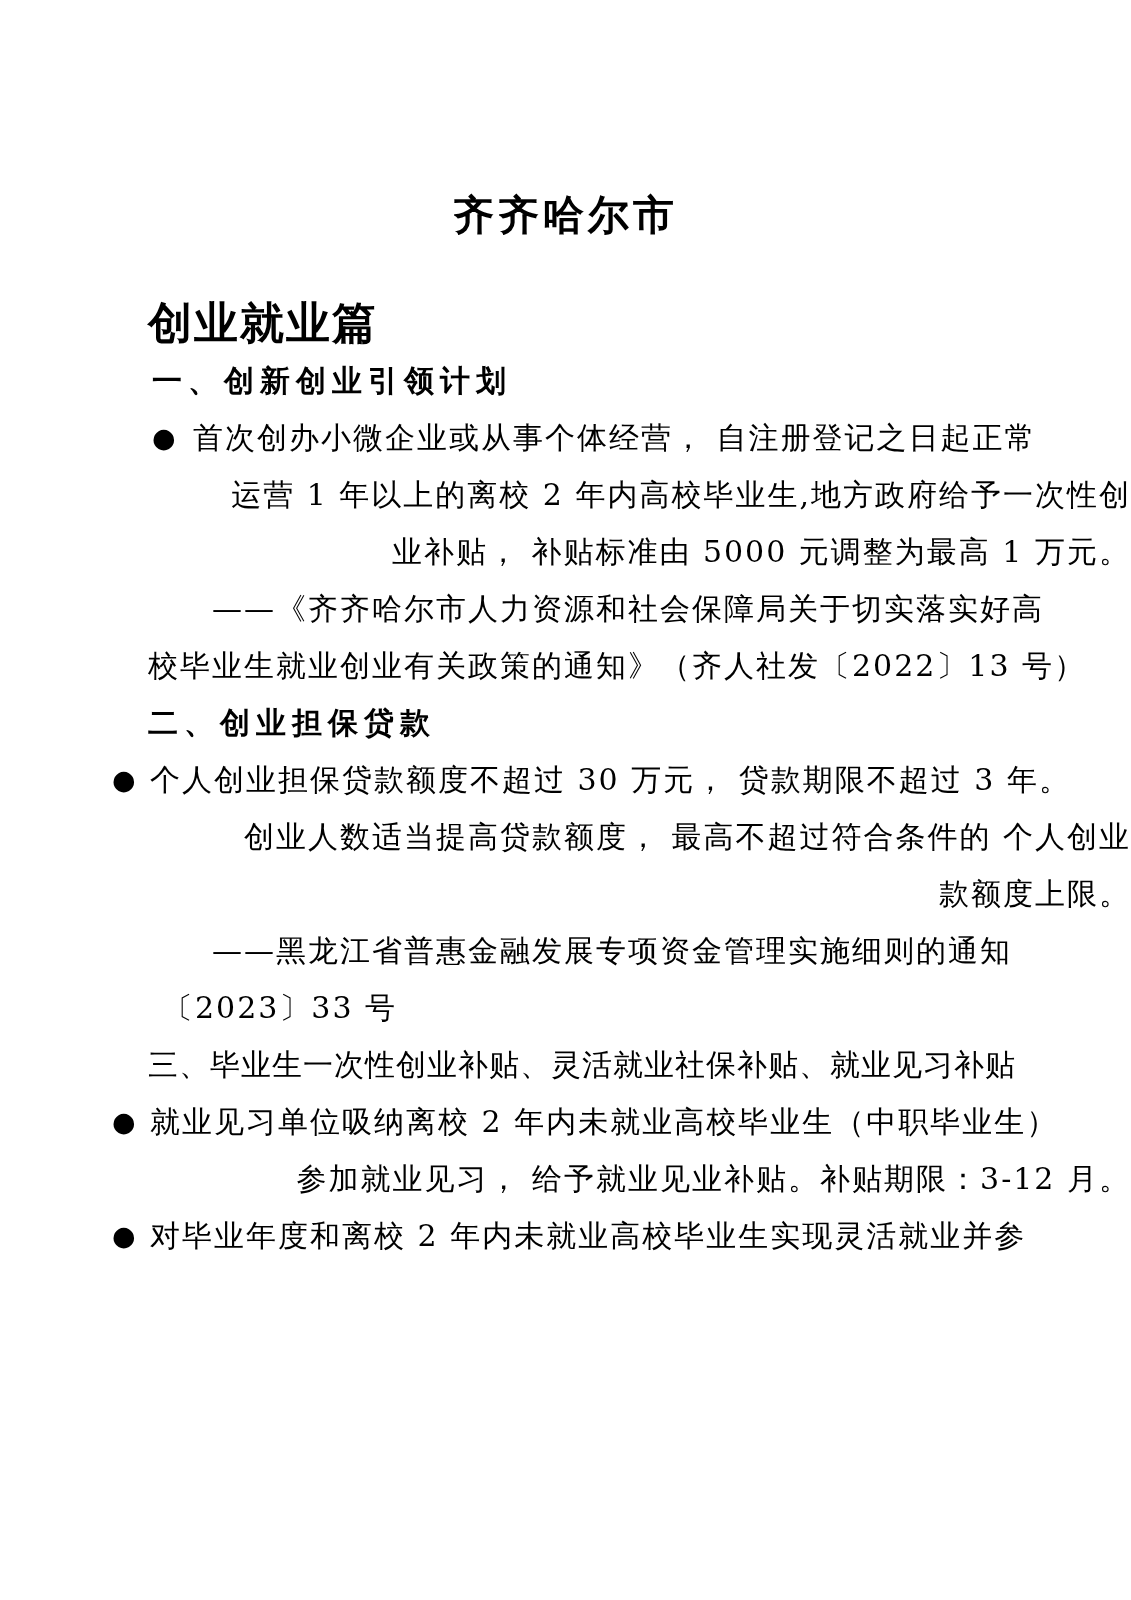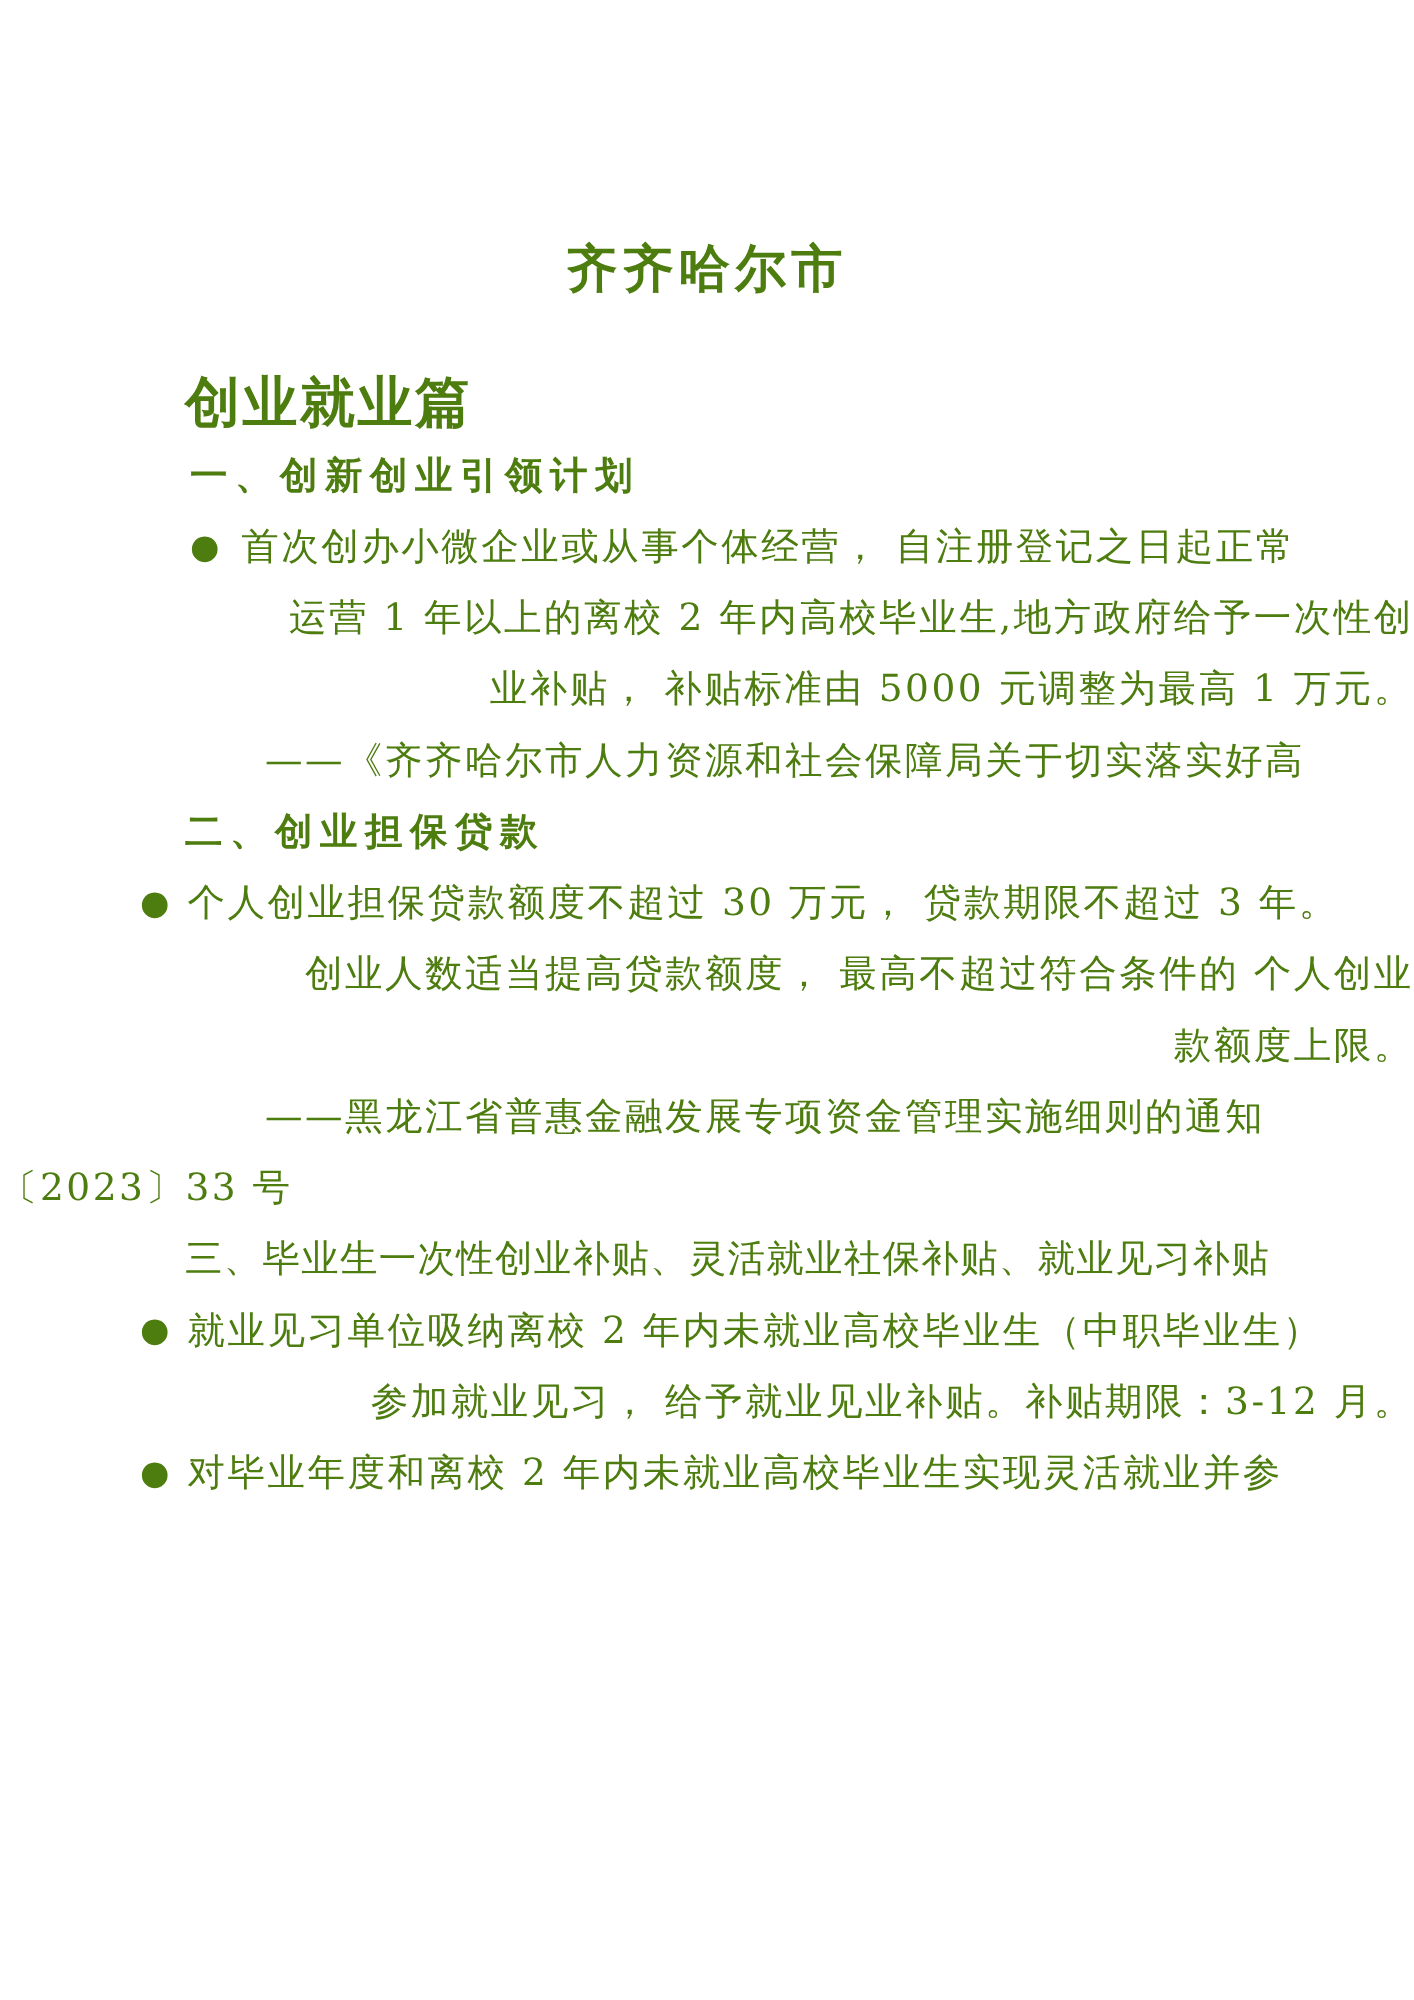--- a/index.html
+++ b/index.html
@@ -5,21 +5,21 @@
   html, body {
     margin: 0;
     padding: 0;
     background: #ffffff;
   }
   .page {
     position: relative;
     width: 1131px;
     height: 1600px;
     background: #ffffff;
-    color: #4d7c0f;
+    color: #000000;
     overflow: hidden;
     font-family: "DejaVu Serif", "Liberation Serif", serif;
   }
   .doc-title {
     margin: 0;
     padding-top: 190px;
     text-align: center;
     font-size: 41px;
     font-weight: 700;
     letter-spacing: 4px;
@@ -61,21 +61,21 @@
     font-size: 27px;
     line-height: 57px;
     flex: 0 0 auto;
   }
   .bullet-inset { width: 41px; }   
   .bullet-hang  { width: 38px; }   
   .ml112 { margin-left: 112px; }
   .ml140 { margin-left: 140px; text-align: right; }
   .ml148 { margin-left: 148px; }
   .ml152 { margin-left: 152px; }
-  .ml163 { }
+  .ml163 { margin-left: 163px; }
   .ml212 { margin-left: 212px; }
 </style>
 </head>
 <body>
 
 <div class="page">
 
   <h1 class="doc-title">齐齐哈尔市</h1>
 
   <h2 class="section-head">创业就业篇</h2>
@@ -85,20 +85,21 @@
     <div class="line num-head ml152">一、创新创业引领计划</div>
 
     <div class="line bullet-line ml152">
       <span class="bullet bullet-inset">●</span>
       <span>首次创办小微企业或从事个体经营， 自注册登记之日起正常</span>
     </div>
     <div class="line ml140">运营 1 年以上的离校 2 年内高校毕业生,地方政府给予一次性创</div>
     <div class="line ml140">业补贴， 补贴标准由 5000 元调整为最高 1 万元。</div>
 
     <div class="line ml212">——《齐齐哈尔市人力资源和社会保障局关于切实落实好高</div>
+    <div class="line ml148">校毕业生就业创业有关政策的通知》（齐人社发〔2022〕13 号）</div>
 
     <div class="line num-head ml148">二、创业担保贷款</div>
 
     <div class="line bullet-line ml112">
       <span class="bullet bullet-hang">●</span>
       <span>个人创业担保贷款额度不超过 30 万元， 贷款期限不超过 3 年。</span>
     </div>
     <div class="line ml140">创业人数适当提高贷款额度， 最高不超过符合条件的 个人创业</div>
     <div class="line ml140">款额度上限。</div>
 

